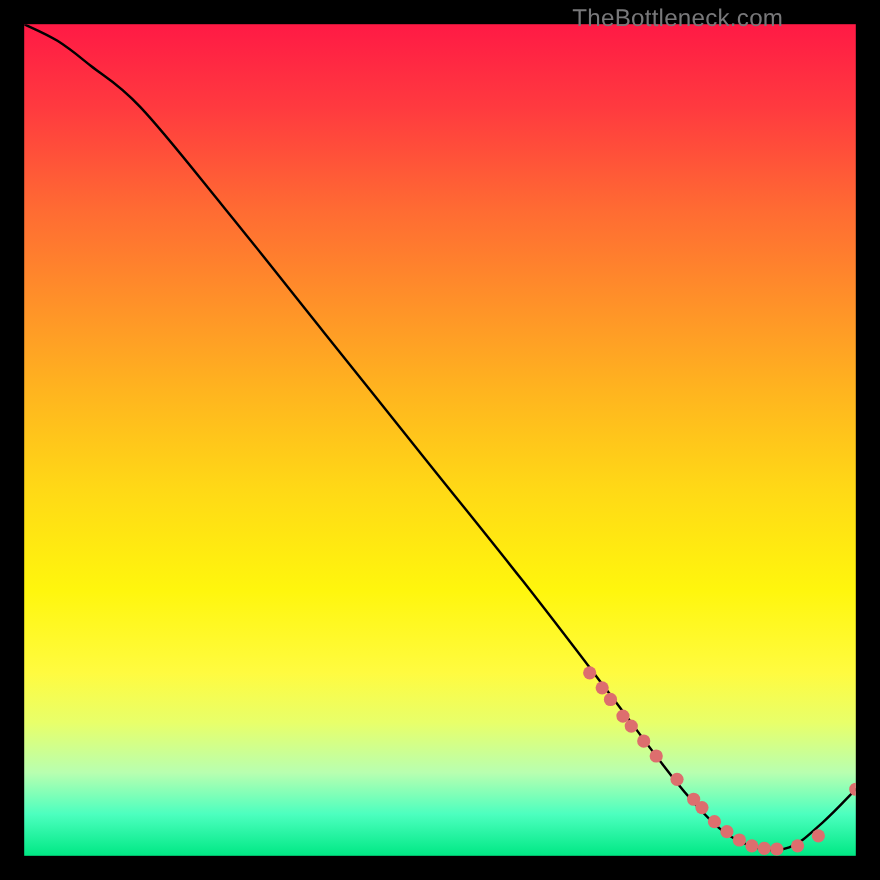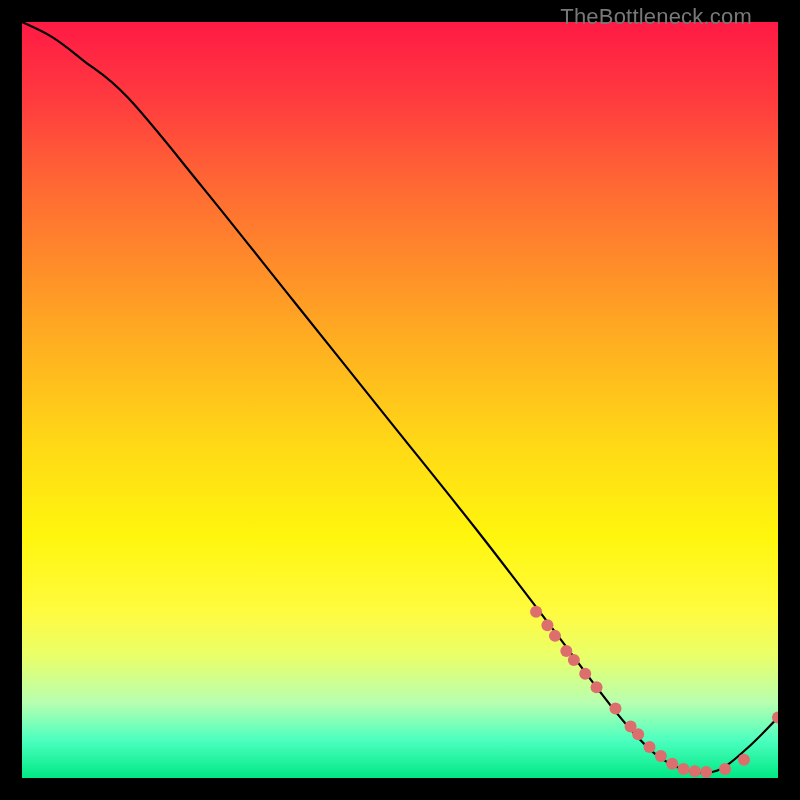--- a/index.html
+++ b/index.html
@@ -7,21 +7,20 @@
     padding: 0;
     width: 800px;
     height: 800px;
     background: #000;
     overflow: hidden;
   }
   .chart-container {
     position: relative;
     width: 736px;
     height: 800px;
-    padding-left: 40px;
   }
   .plot-area {
     position: absolute;
     left: 22px;
     top: 22px;
     width: 756px;
     height: 756px;
     background: linear-gradient(to bottom,
       #ff1a45 0%,
       #ff3a3f 10%,

